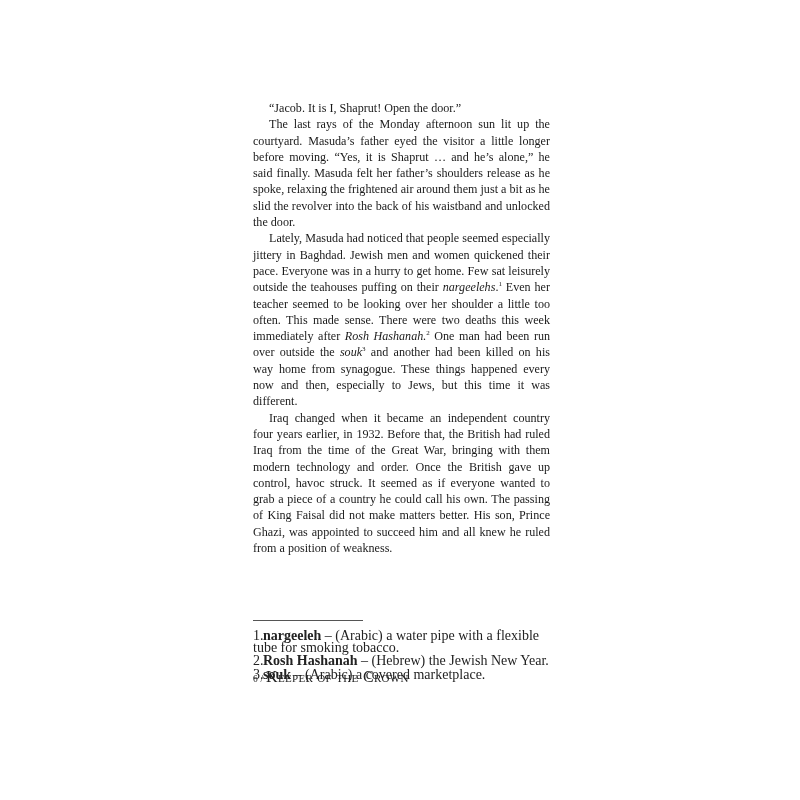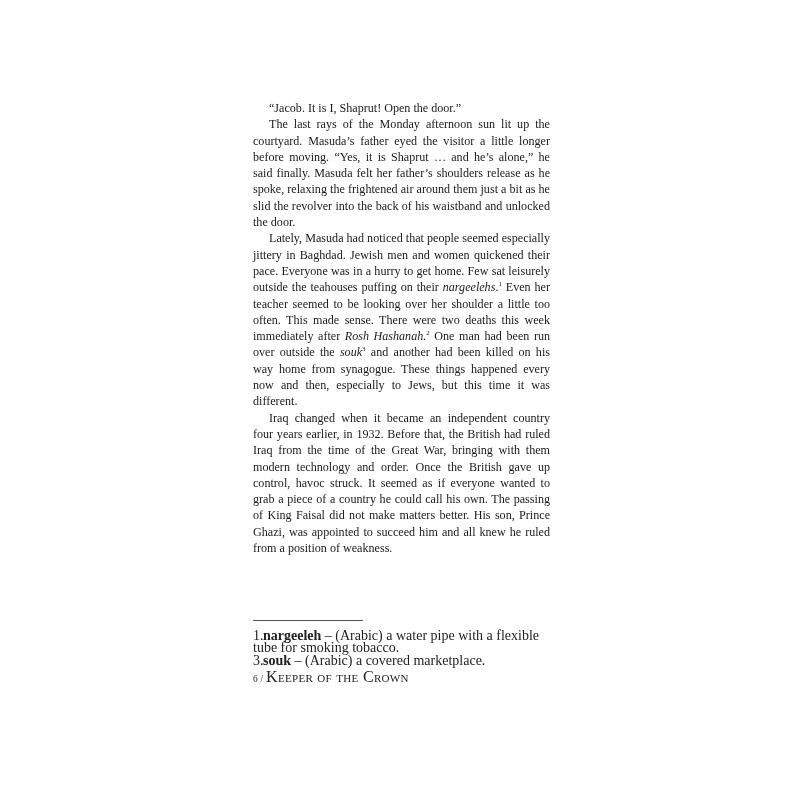--- a/index.html
+++ b/index.html
@@ -94,20 +94,23 @@
     <p class="body-par">Iraq changed when it became an independent country four years earlier, in 1932. Before that, the British had ruled Iraq from the time of the Great War, bringing with them modern technology and order. Once the British gave up control, havoc struck. It seemed as if everyone wanted to grab a piece of a country he could call his own. The passing of King Faisal did not make matters better. His son, Prince Ghazi, was appointed to succeed him and all knew he ruled from a position of weakness.</p>
   </div>
 
   <div id="footnote-rule"></div>
 
   <div id="footnotes">
     <p class="footnote">
       <span class="fn-num">1.</span><b>nargeeleh</b> <span>– (Arabic) a water pipe with a flexible tube for smoking tobacco.</span>
     </p>
     <p class="footnote">
+      <span class="fn-num">2.</span><b>Rosh Hashanah</b> <span>– (Hebrew) the Jewish New Year.</span>
+    </p>
+    <p class="footnote">
       <span class="fn-num">3.</span><b>souk</b> <span>– (Arabic) a covered marketplace.</span>
     </p>
   </div>
 
   <div id="folio">
     <span>6</span>
     <span>/</span>
     <span class="smallcaps">Keeper of the Crown</span>
   </div>
 

